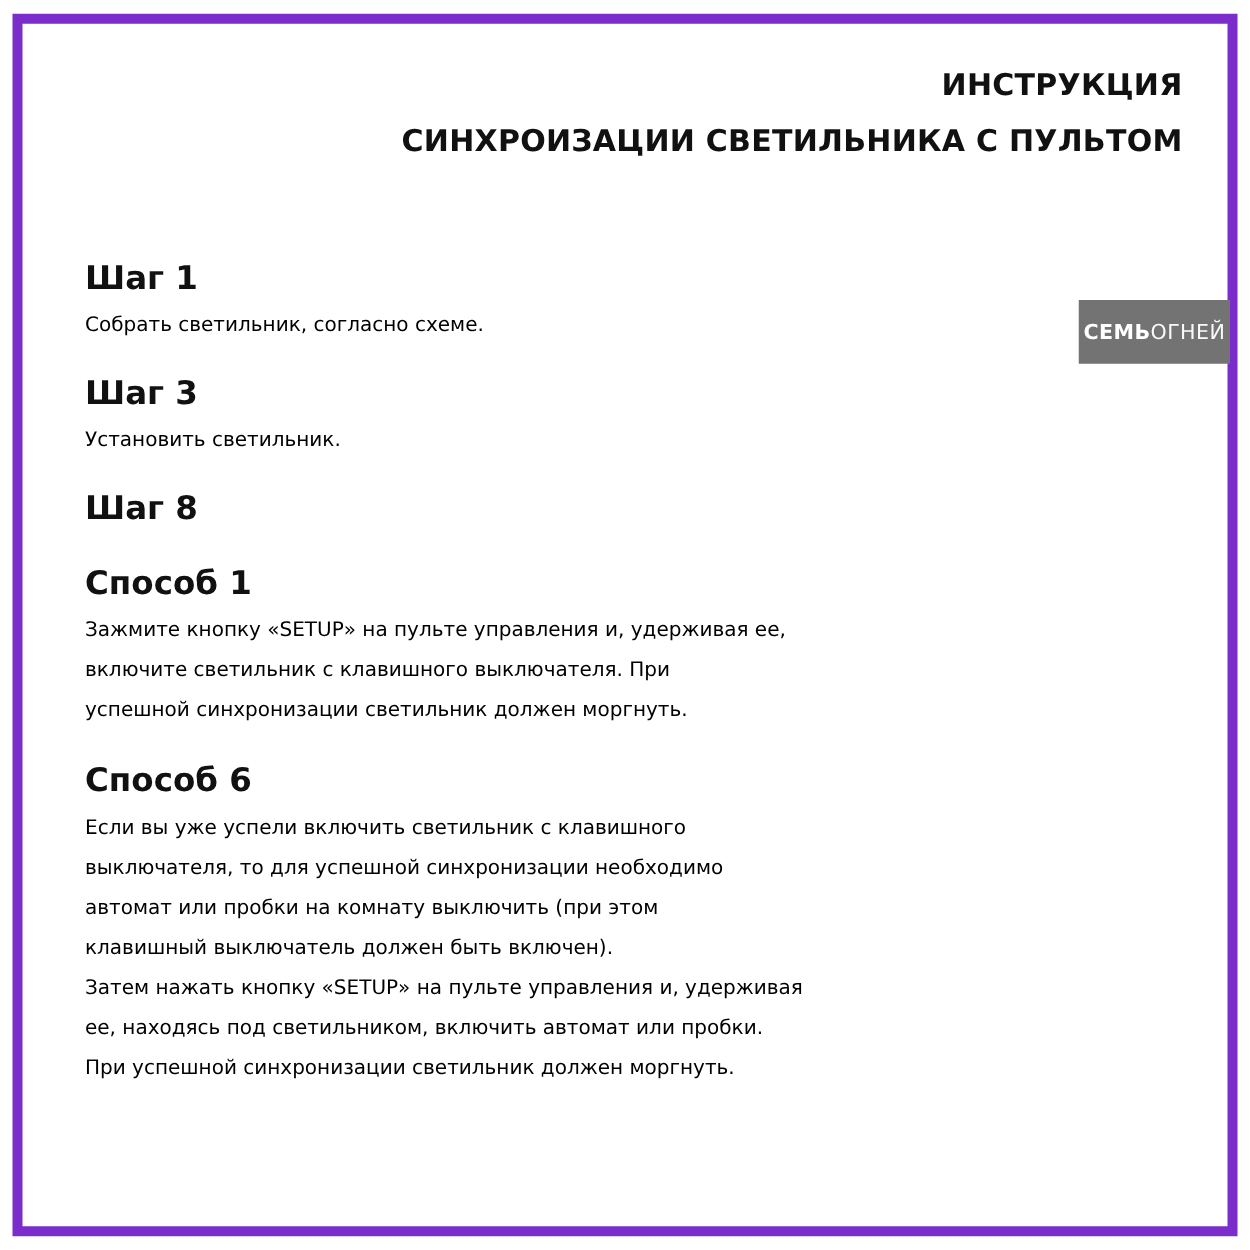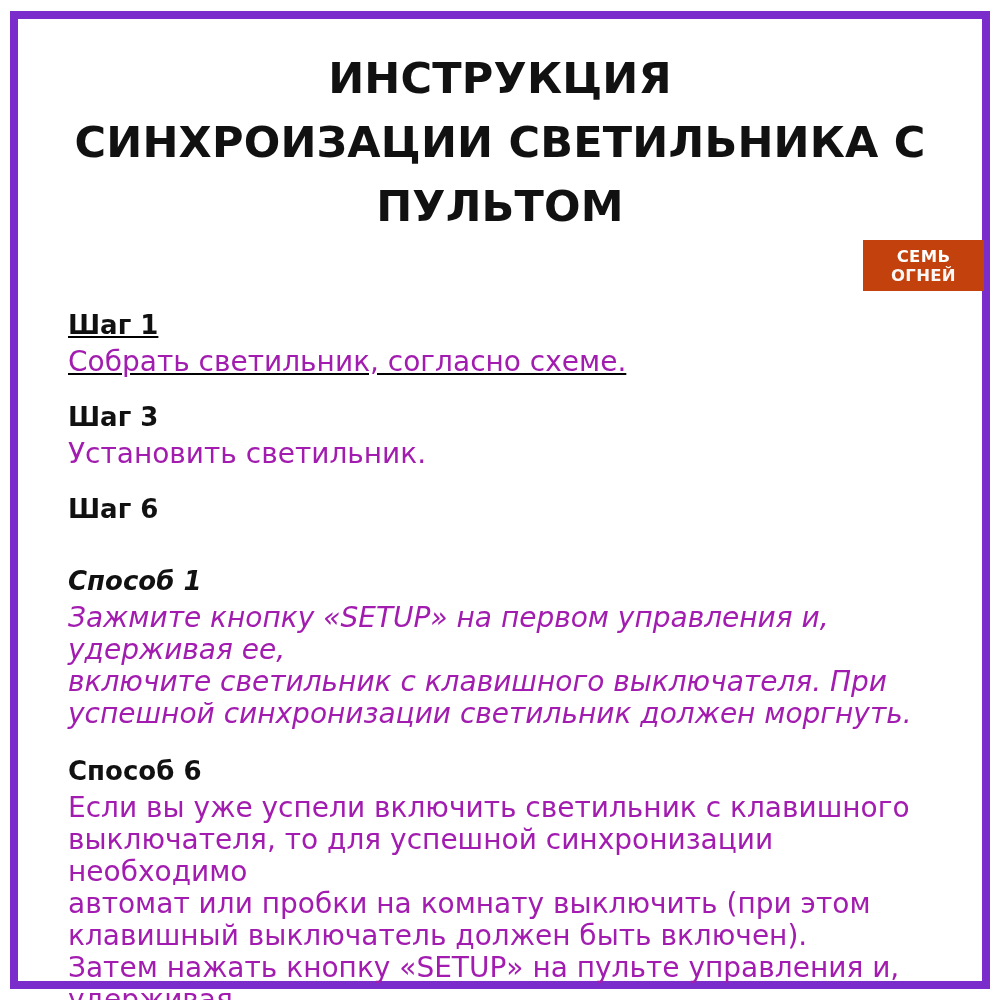--- a/index.html
+++ b/index.html
@@ -16,65 +16,65 @@
     width: 980px; height: 978px;
     border: 8px solid #7b2dcb;
     background: #ffffff;
   }
   .content {
     position: relative;
     width: 100%; height: 100%;
     padding: 27px 36px 0 50px;
   }
   .page-title {
-    text-align: center;
-    font-size: 43px;
+    text-align: right;
+    font-size: 24px;
     font-weight: bold;
-    line-height: 64px;
+    line-height: 45px;
     color: #111111;
     white-space: pre-line;
     letter-spacing: 0.2px;
     margin-left: -14px; 
   }
   .section { margin-top: 24px; }
-  .section.s-0 { margin-top: 72px; text-decoration: underline; }
-  .section.s-3 { margin-top: 42px; font-style: italic; }
+  .section.s-0 { margin-top: 72px; }
+  .section.s-3 { margin-top: 30px; }
   .section.s-4 { margin-top: 26px; }
   .section-heading {
     font-size: 26px;
     font-weight: bold;
     line-height: 30px;
     color: #111111;
     margin-bottom: 6px;
   }
   .section-body {
-    font-size: 28px;
+    font-size: 16px;
     font-weight: 500;
     line-height: 32px;
-    color: #a21caf;
+    color: #000000;
     white-space: pre-line;
   }
   .brand-badge {
     position: absolute;
     top: 240px;
     right: 16px;
     width: 121px;
     height: 51px;
     background: #141414;
     color: #ffffff;
     display: flex;
     align-items: center;
     justify-content: center;
     z-index: 5;
     font-size: 16.5px;
     letter-spacing: 0.3px;
     white-space: nowrap;
   }
   .brand-badge .bold-part { font-weight: bold; }
-  .brand-badge .light-part { font-weight: bold; opacity: 0.96; }
+  .brand-badge .light-part { font-weight: normal; opacity: 0.96; }
 </style>
 </head>
 <body>
 
 <div class="frame" style="border-color: rgb(123, 45, 203);">
   <div class="content">
 
     <h1 class="page-title">ИНСТРУКЦИЯ
 СИНХРОИЗАЦИИ СВЕТИЛЬНИКА С ПУЛЬТОМ</h1>
 
@@ -82,40 +82,40 @@
       <div class="section-heading">Шаг 1</div>
       <div class="section-body">Собрать светильник, согласно схеме.</div>
     </div>
 
     <div class="section s-1">
       <div class="section-heading">Шаг 3</div>
       <div class="section-body">Установить светильник.</div>
     </div>
 
     <div class="section s-2">
-      <div class="section-heading">Шаг 6</div>
+      <div class="section-heading">Шаг 8</div>
     </div>
 
     <div class="section s-3">
       <div class="section-heading">Способ 1</div>
-      <div class="section-body">Зажмите кнопку «SETUP» на первом управления и, удерживая ее,
+      <div class="section-body">Зажмите кнопку «SETUP» на пульте управления и, удерживая ее,
 включите светильник с клавишного выключателя. При
 успешной синхронизации светильник должен моргнуть.</div>
     </div>
 
     <div class="section s-4">
       <div class="section-heading">Способ 6</div>
       <div class="section-body">Если вы уже успели включить светильник с клавишного
 выключателя, то для успешной синхронизации необходимо
 автомат или пробки на комнату выключить (при этом
 клавишный выключатель должен быть включен).
 Затем нажать кнопку «SETUP» на пульте управления и, удерживая
 ее, находясь под светильником, включить автомат или пробки.
 При успешной синхронизации светильник должен моргнуть.</div>
     </div>
 
   </div>
 </div>
 
-<div class="brand-badge" style="background: #c2410c; color: rgb(255, 255, 255); flex-direction: column;">
+<div class="brand-badge" style="background: #737373; color: rgb(255, 255, 255);">
   <span class="bold-part">СЕМЬ</span>
     <span class="light-part">ОГНЕЙ</span>
 </div>
 
 </body></html>

